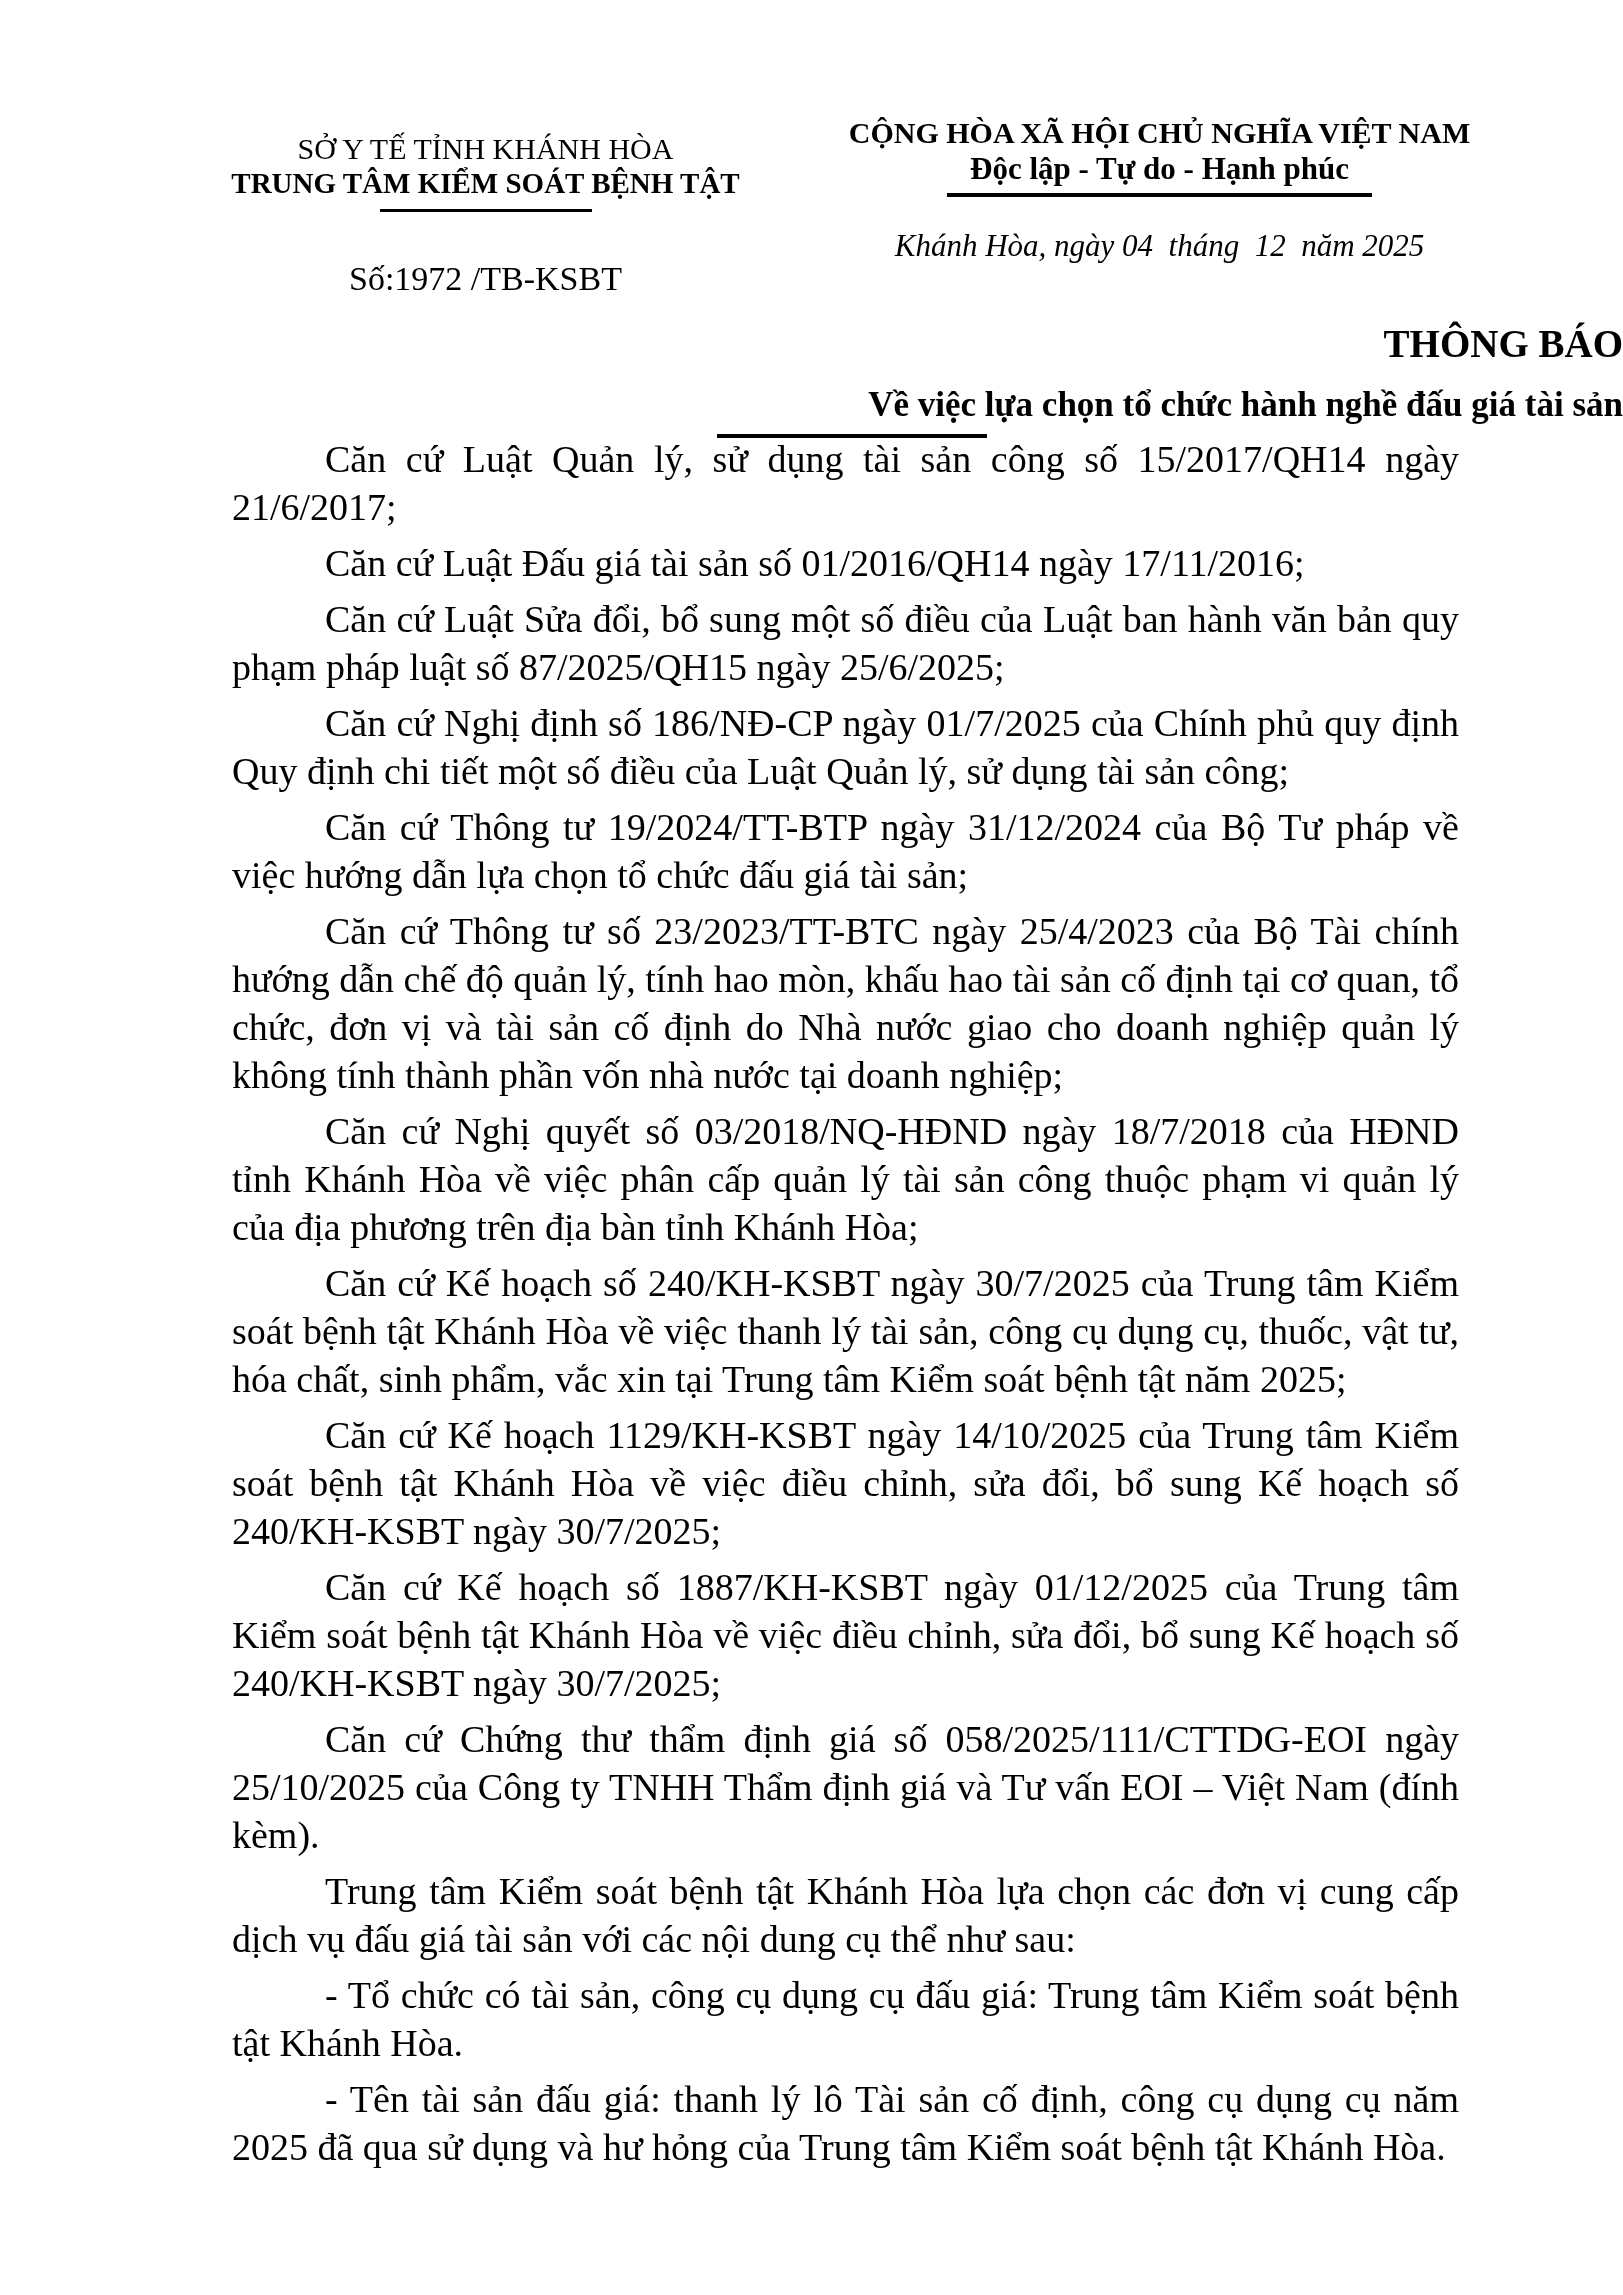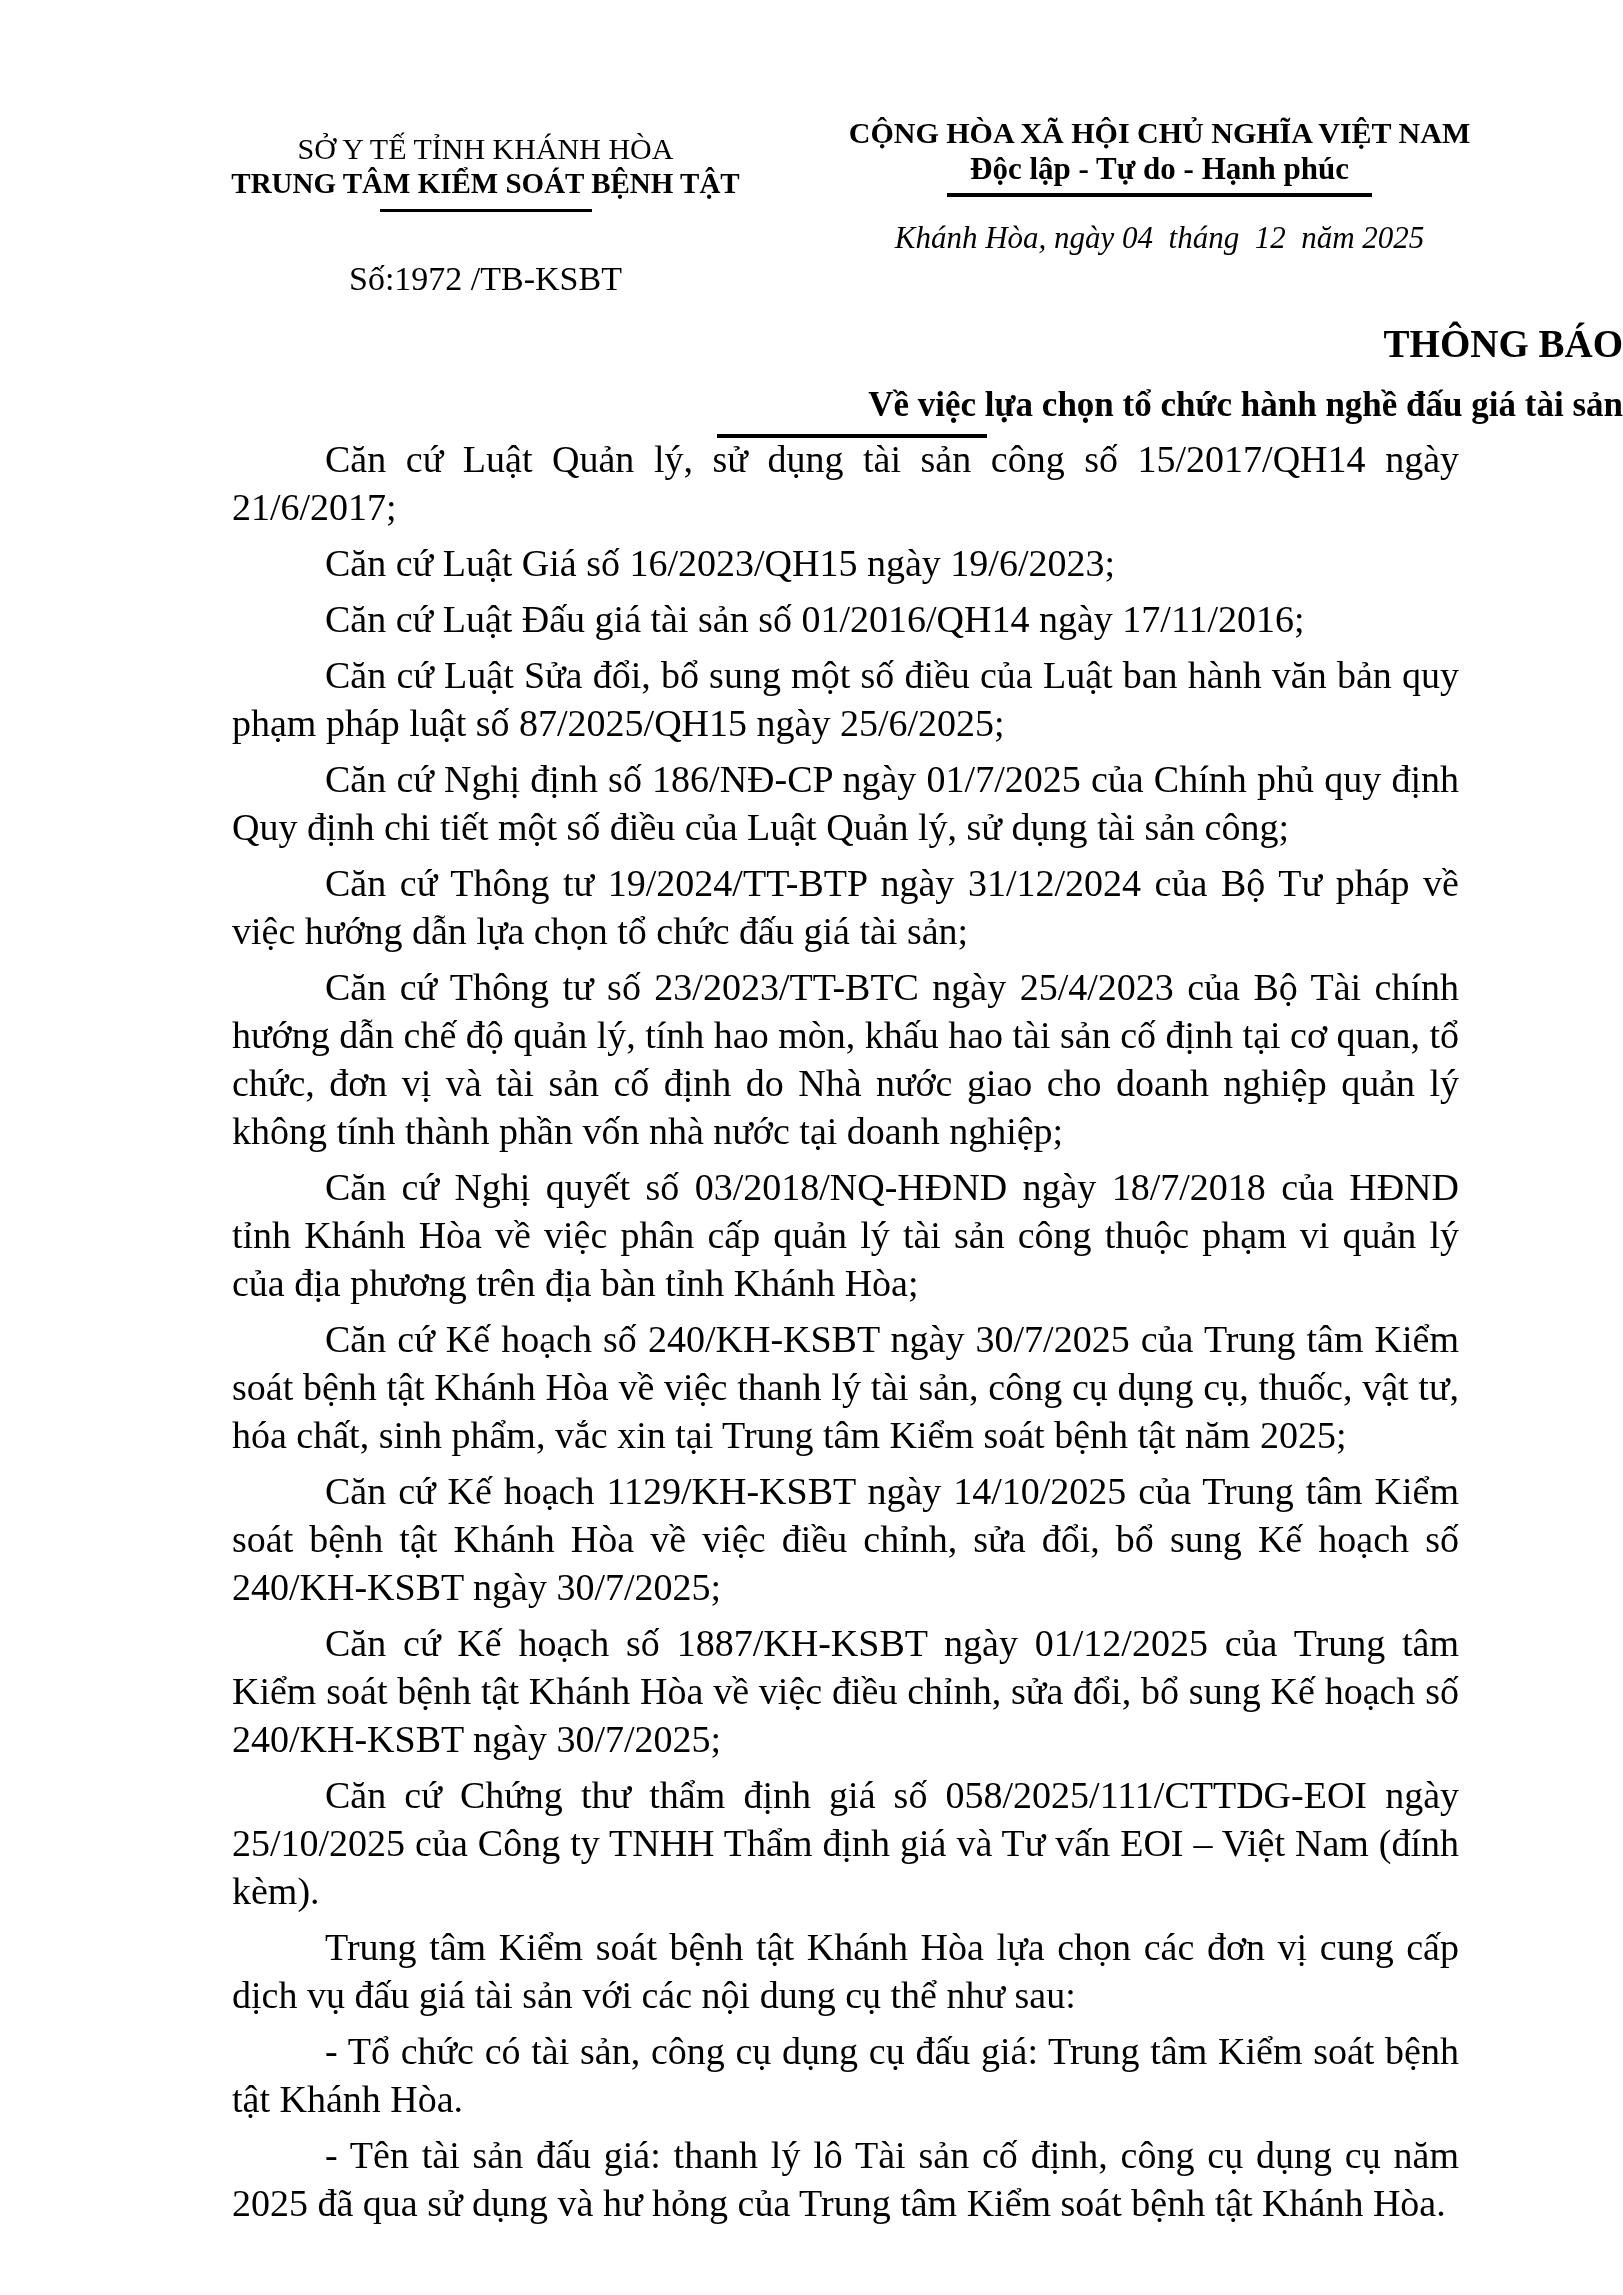--- a/index.html
+++ b/index.html
@@ -68,21 +68,21 @@
   .rule-right {
     width: 425px;
     height: 3.9px;
     background: #000;
     margin: 5.2px auto 0 auto;
   }
   .date-line {
     font-size: 31px;
     line-height: 37px;
     font-style: italic;
-    margin-top: 22px;
+    margin-top: 30px;
     white-space: pre;
   }
 
   
   .title-block {
     position: absolute;
     top: 322px;
     left: 0;
     width: 1623px;
     text-align: right;
@@ -140,21 +140,20 @@
   </div>
 
   <div class="title-block">
     <div class="doc-title">THÔNG BÁO</div>
     <div class="doc-subtitle">Về việc lựa chọn tổ chức hành nghề đấu giá tài sản</div>
     <div class="subtitle-rule"></div>
   </div>
 
   <div class="body-block">
     <p>Căn cứ Luật Quản lý, sử dụng tài sản công số 15/2017/QH14 ngày 21/6/2017;</p>
-    <p>Căn cứ Luật Giá số 16/2023/QH15 ngày 19/6/2023;</p>
     <p>Căn cứ Luật Đấu giá tài sản số 01/2016/QH14 ngày 17/11/2016;</p>
     <p>Căn cứ Luật Sửa đổi, bổ sung một số điều của Luật ban hành văn bản quy phạm pháp luật số 87/2025/QH15 ngày 25/6/2025;</p>
     <p>Căn cứ Nghị định số 186/NĐ-CP ngày 01/7/2025 của Chính phủ quy định Quy định chi tiết một số điều của Luật Quản lý, sử dụng tài sản công;</p>
     <p>Căn cứ Thông tư 19/2024/TT-BTP ngày 31/12/2024 của Bộ Tư pháp về việc hướng dẫn lựa chọn tổ chức đấu giá tài sản;</p>
     <p>Căn cứ Thông tư số 23/2023/TT-BTC ngày 25/4/2023 của Bộ Tài chính hướng dẫn chế độ quản lý, tính hao mòn, khấu hao tài sản cố định tại cơ quan, tổ chức, đơn vị và tài sản cố định do Nhà nước giao cho doanh nghiệp quản lý không tính thành phần vốn nhà nước tại doanh nghiệp;</p>
     <p>Căn cứ Nghị quyết số 03/2018/NQ-HĐND ngày 18/7/2018 của HĐND tỉnh Khánh Hòa về việc phân cấp quản lý tài sản công thuộc phạm vi quản lý của địa phương trên địa bàn tỉnh Khánh Hòa;</p>
     <p>Căn cứ Kế hoạch số 240/KH-KSBT ngày 30/7/2025 của Trung tâm Kiểm soát bệnh tật Khánh Hòa về việc thanh lý tài sản, công cụ dụng cụ, thuốc, vật tư, hóa chất, sinh phẩm, vắc xin tại Trung tâm Kiểm soát bệnh tật năm 2025;</p>
     <p>Căn cứ Kế hoạch 1129/KH-KSBT ngày 14/10/2025 của Trung tâm Kiểm soát bệnh tật Khánh Hòa về việc điều chỉnh, sửa đổi, bổ sung Kế hoạch số 240/KH-KSBT ngày 30/7/2025;</p>
     <p>Căn cứ Kế hoạch số 1887/KH-KSBT ngày 01/12/2025 của Trung tâm Kiểm soát bệnh tật Khánh Hòa về việc điều chỉnh, sửa đổi, bổ sung Kế hoạch số 240/KH-KSBT ngày 30/7/2025;</p>
     <p>Căn cứ Chứng thư thẩm định giá số 058/2025/111/CTTDG-EOI ngày 25/10/2025 của Công ty TNHH Thẩm định giá và Tư vấn EOI – Việt Nam (đính kèm).</p>

